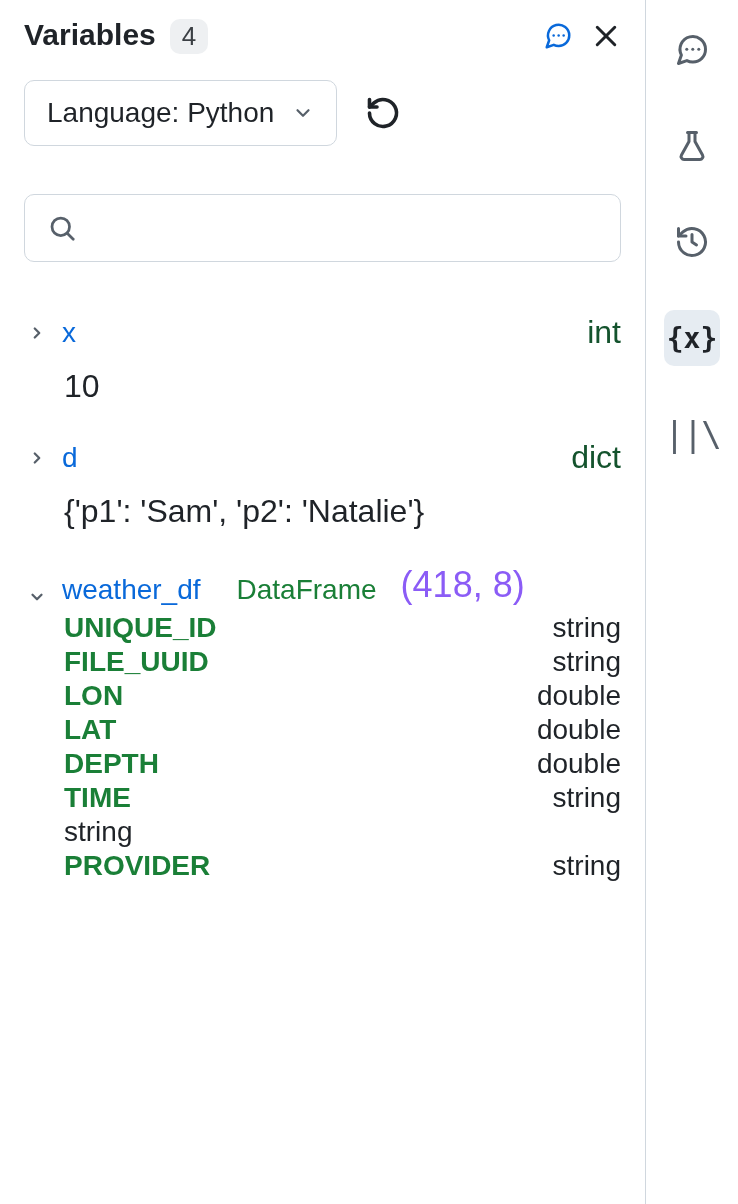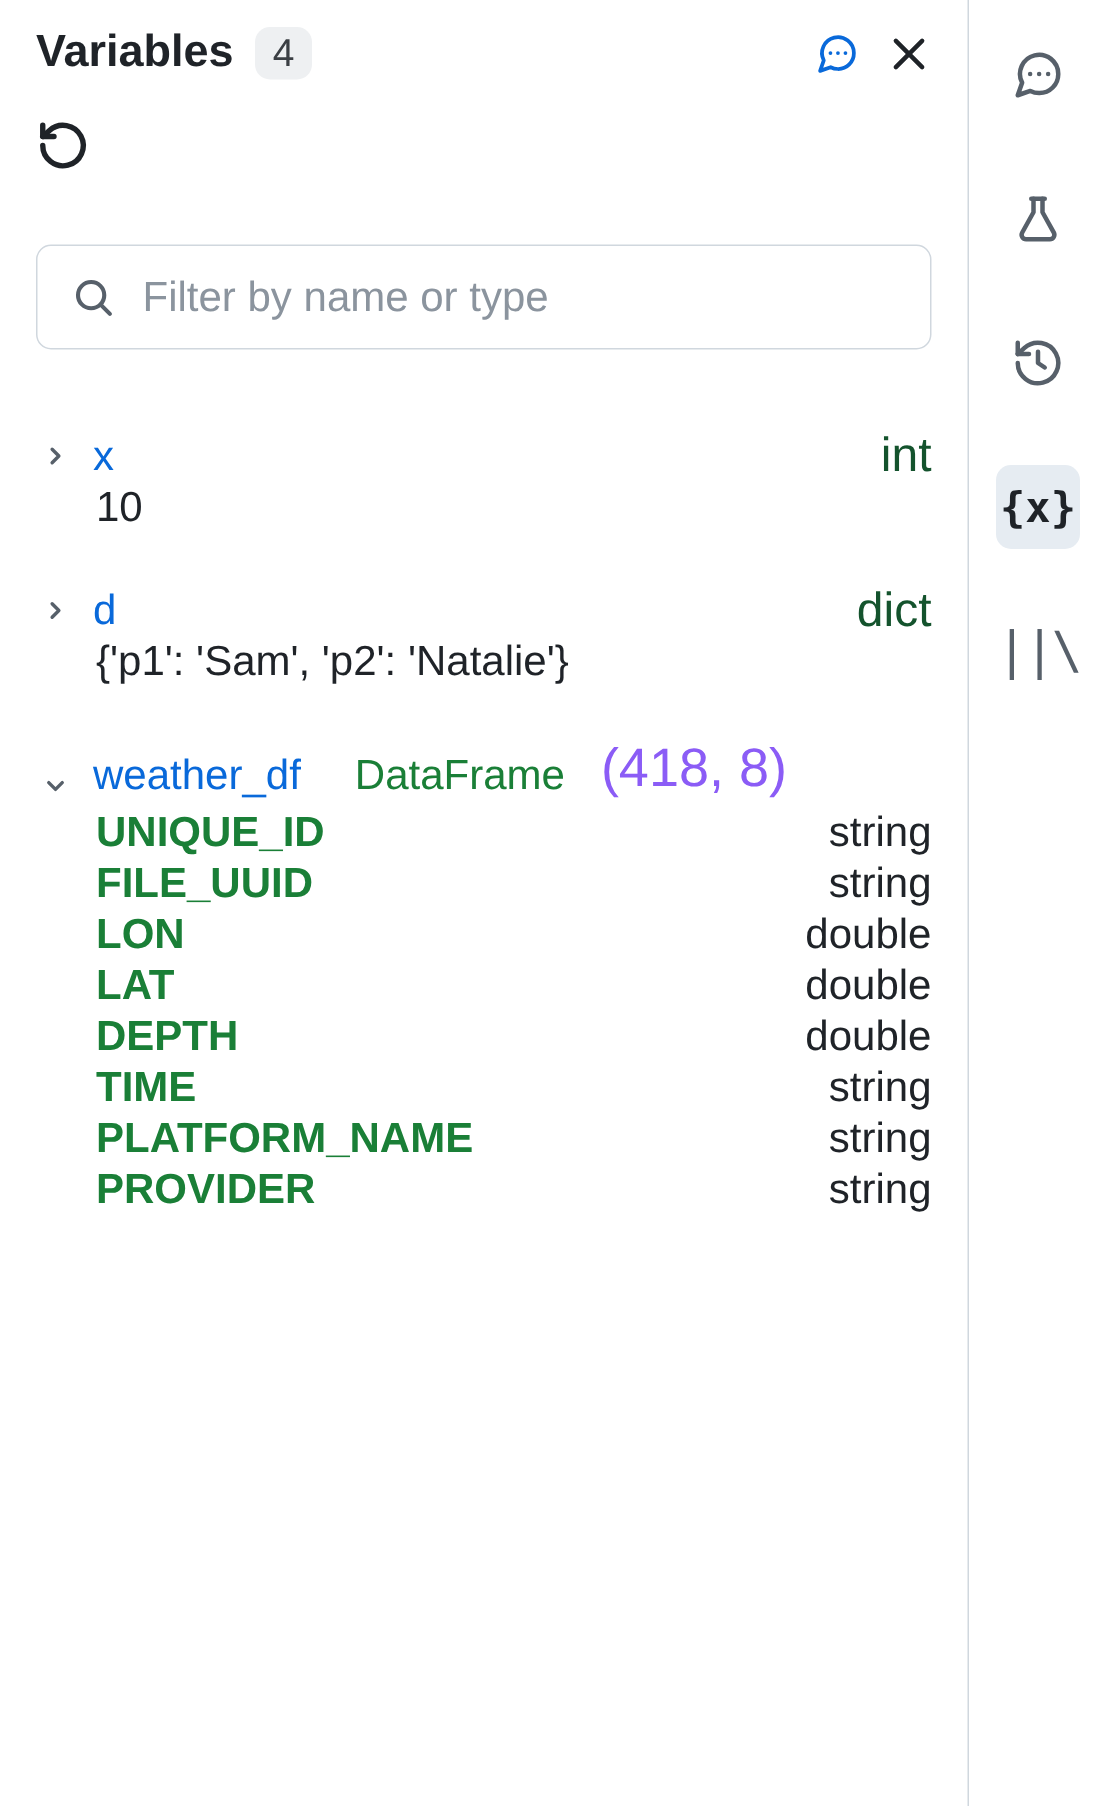--- a/index.html
+++ b/index.html
@@ -22,21 +22,21 @@
   .filter-wrap { border: 1.5px solid #d0d7de; border-radius: 10px; padding: 18px 22px; display: flex; align-items: center; gap: 18px; margin-bottom: 52px; }
   .filter-input { border: none; outline: none; font-size: 28px; flex: 1; color: #1f2328; background: transparent; }
   .filter-input::placeholder { color: #8b949e; }
   .var-list { display: flex; flex-direction: column; }
   .var-item { margin-bottom: 34px; }
   .var-row { display: flex; align-items: center; }
   .chevron { width: 26px; color: #57606a; cursor: pointer; font-size: 22px; line-height: 1; display:flex; align-items:center; justify-content:center; }
   .var-name { color: #0969da; font-size: 28px; font-weight: 500; margin-left: 12px; }
   .var-type { margin-left: auto; font-size: 32px; color: #14532d; }
   .var-count { font-size: 28px; color: #1f2328; margin-left: 10px; }
-  .var-value { font-size: 28px; color: #1f2328; margin-left: 40px; margin-top: 0; }
+  .var-value { font-size: 32px; color: #1f2328; margin-left: 40px; margin-top: 17px; }
   .df-row { display: flex; align-items: flex-end; }
   .df-type { color: #1a7f37; font-size: 28px; margin-left: 36px; }
   .df-shape { color: #8b5cf6; font-size: 36px; margin-left: 24px; }
   .df-cols { margin-left: 40px; margin-top: 6px; display: flex; flex-direction: column; gap: 2px; }
   .df-col { display: flex; justify-content: space-between; font-size: 28px; }
   .df-col-name { color: #1a7f37; font-weight: bold; }
   .df-col-type { color: #1f2328; }
   svg { display: block; }
   .ico-vars { font-family: ui-monospace, monospace; font-weight: 700; font-size: 28px; }
   .ico-cols { font-family: ui-monospace, monospace; font-weight: 400; font-size: 34px; letter-spacing: -2px; }
@@ -66,36 +66,43 @@
         <span class="close-btn">
           <svg width="30" height="30" viewBox="0 0 24 24" fill="none" stroke="#1f2328" stroke-width="2.4" stroke-linecap="round">
               <line x1="5" y1="5" x2="19" y2="19"></line>
               <line x1="19" y1="5" x2="5" y2="19"></line>
             </svg>
         </span>
       </div>
     </div>
 
     <div class="controls">
+      <div class="lang-select">
+        <span>Language: Python</span>
+        <span>
+          <svg width="22" height="22" viewBox="0 0 24 24" fill="none" stroke="#57606a" stroke-width="2.4" stroke-linecap="round" stroke-linejoin="round">
+              <polyline points="6 9 12 15 18 9"></polyline>
+            </svg>
+        </span>
+      </div>
       <span class="refresh-btn">
         <svg width="36" height="36" viewBox="0 0 24 24" fill="none" stroke="#1f2328" stroke-width="2.4" stroke-linecap="round" stroke-linejoin="round">
             <path d="M3 12a9 9 0 1 0 3-6.7L3 8"></path>
             <polyline points="3 3 3 8 8 8"></polyline>
           </svg>
       </span>
     </div>
 
     <div class="filter-wrap">
       <span>
         <svg width="30" height="30" viewBox="0 0 24 24" fill="none" stroke="#57606a" stroke-width="2.2" stroke-linecap="round" stroke-linejoin="round">
             <circle cx="11" cy="11" r="7"></circle>
             <line x1="21" y1="21" x2="16.2" y2="16.2"></line>
           </svg>
       </span>
-      <input class="filter-input" placeholder="Filter by name or type" style="">
     </div>
 
     <div class="var-list">
 
       <div class="var-item">
         <div class="var-row">
           <span class="chevron">
             <svg width="18" height="18" viewBox="0 0 24 24" fill="none" stroke="#57606a" stroke-width="3" stroke-linecap="round" stroke-linejoin="round">
                 <polyline points="9 6 15 12 9 18"></polyline>
               </svg>
@@ -150,21 +157,20 @@
             </div>
           <div class="df-col">
               <span class="df-col-name">DEPTH</span>
               <span class="df-col-type">double</span>
             </div>
           <div class="df-col">
               <span class="df-col-name">TIME</span>
               <span class="df-col-type">string</span>
             </div>
           <div class="df-col">
-              <span class="df-col-name">PLATFORM_NAME</span>
               <span class="df-col-type">string</span>
             </div>
           <div class="df-col">
               <span class="df-col-name">PROVIDER</span>
               <span class="df-col-type">string</span>
             </div>
         </div>
       </div>
 
     </div>

